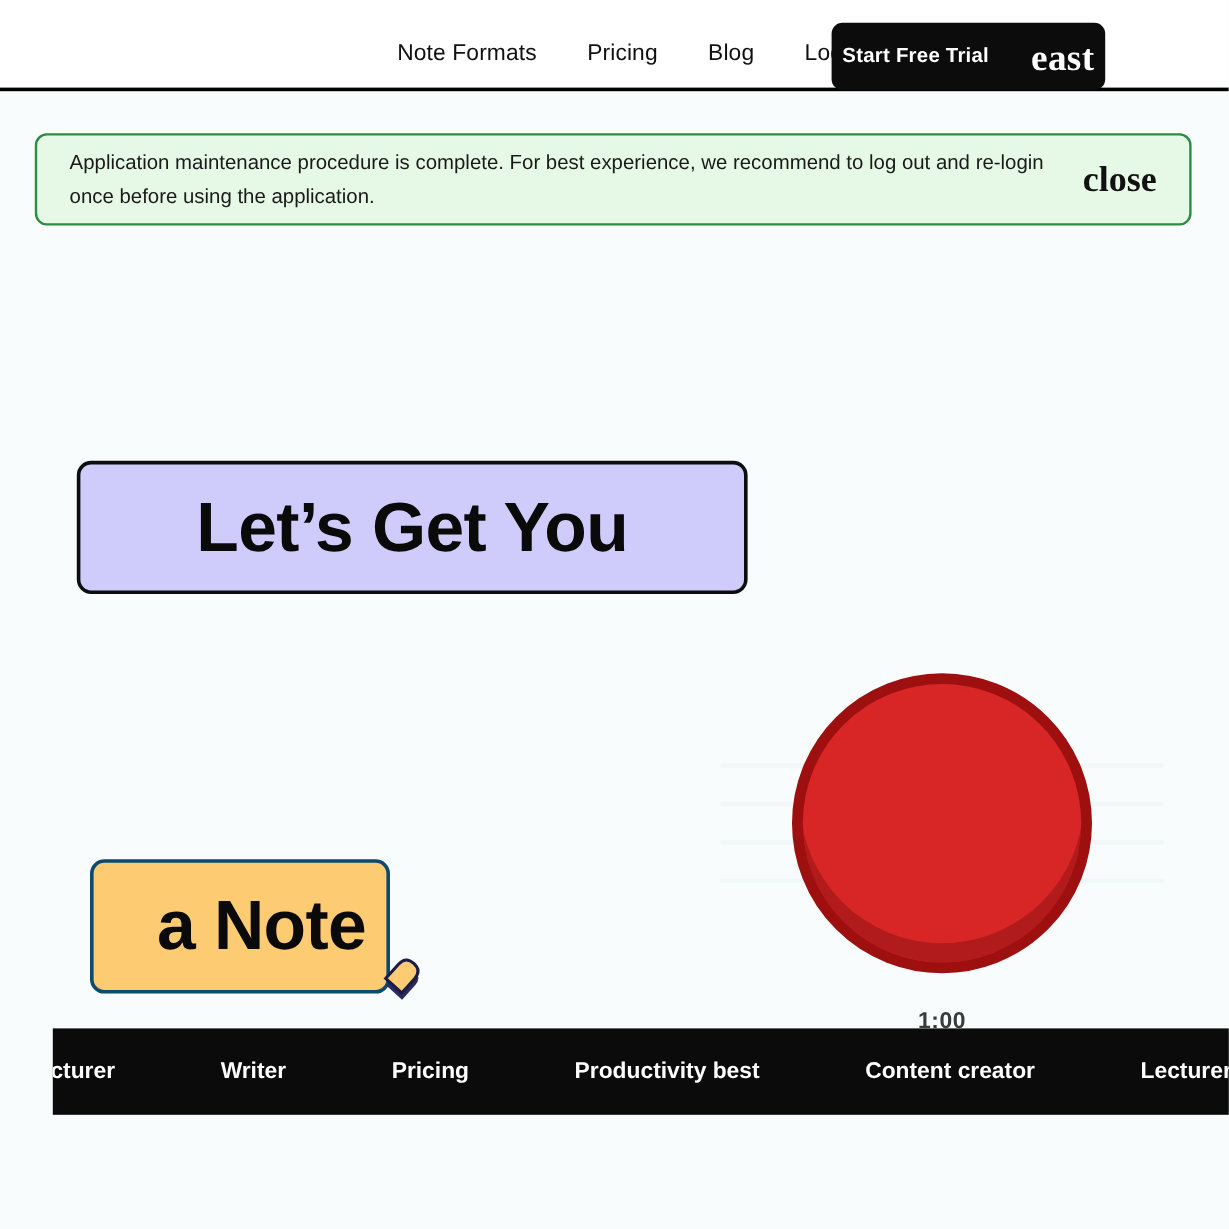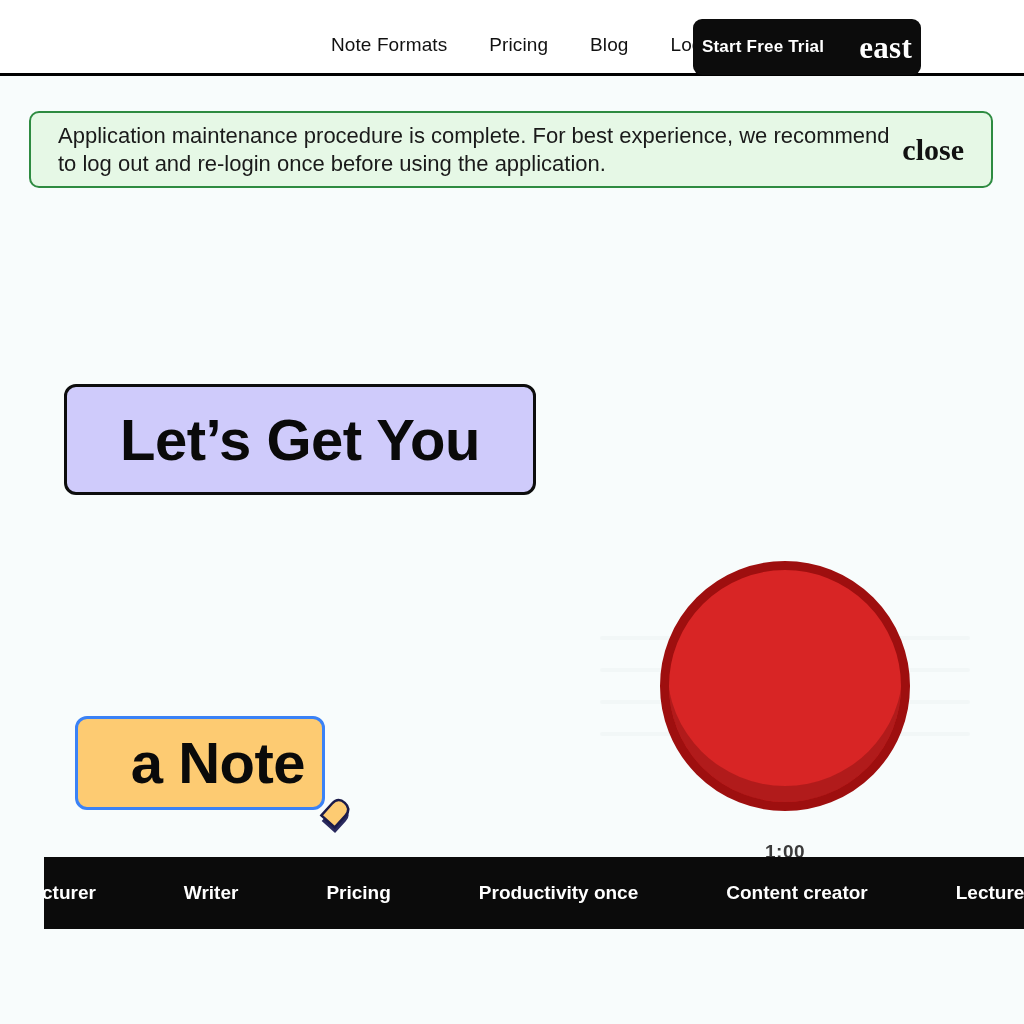--- a/index.html
+++ b/index.html
@@ -83,21 +83,21 @@
     width: 964px;
     height: 77px;
     background: #e6f8e6;
     border: 2px solid #2e8b41;
     border-radius: 10px;
     box-sizing: border-box;
     display: flex;
     align-items: center;
   }
   .banner-text {
-    font-size: 22px;
+    font-size: 17px;
     line-height: 28px;
     color: #1a1a1a;
     margin-left: 27px;
     width: 840px;
   }
   .banner-close {
     font-family: "Liberation Serif", serif;
     font-size: 30px;
     font-weight: bold;
     color: #111111;
@@ -112,21 +112,21 @@
   .hero {
     position: absolute;
     left: 0; top: 188px;
     width: 1024px;
     height: 669px;
   }
   .headline-box {
     position: absolute;
     left: 64px;
     top: 196px;
-    width: 472px;
+    width: 559px;
     height: 111px;
     background: #cfcbfb;
     border: 3px solid #0d0d0d;
     border-radius: 12px;
     box-sizing: border-box;
     display: flex;
     align-items: center;
     justify-content: center;
   }
   .headline-text {
@@ -135,23 +135,23 @@
     color: #0a0a0a;
     letter-spacing: -.5px;
     line-height: 1;
     white-space: nowrap;
   }
   .headline-box-2 {
     position: absolute;
     left: 75px;
     top: 528px;
     width: 250px;
-    height: 94px;
+    height: 112px;
     background: #fdcb72;
-    border: 3px solid #3b82f6;
+    border: 3px solid #0c4a6e;
     border-radius: 12px;
     box-sizing: border-box;
     display: flex;
     align-items: center;
     justify-content: center;
     padding-left: 36px;
   }
   .headline-text-2 {
     font-size: 58px;
     font-weight: bold;
@@ -307,20 +307,20 @@
     <button class="record-btn"></button>
     <div class="record-timer">1:00</div>
   </div>
 </div>
 
 <div class="marquee">
   <div class="marquee-track">
     <span class="marquee-item">cturer</span>
     <span class="marquee-item">Writer</span>
     <span class="marquee-item">Pricing</span>
-    <span class="marquee-item">Productivity once</span>
+    <span class="marquee-item">Productivity best</span>
     <span class="marquee-item">Content creator</span>
     <span class="marquee-item">Lecturer</span>
 
   </div>
 </div>
 
 <div class="footer-area"></div>
 
 </body></html>

